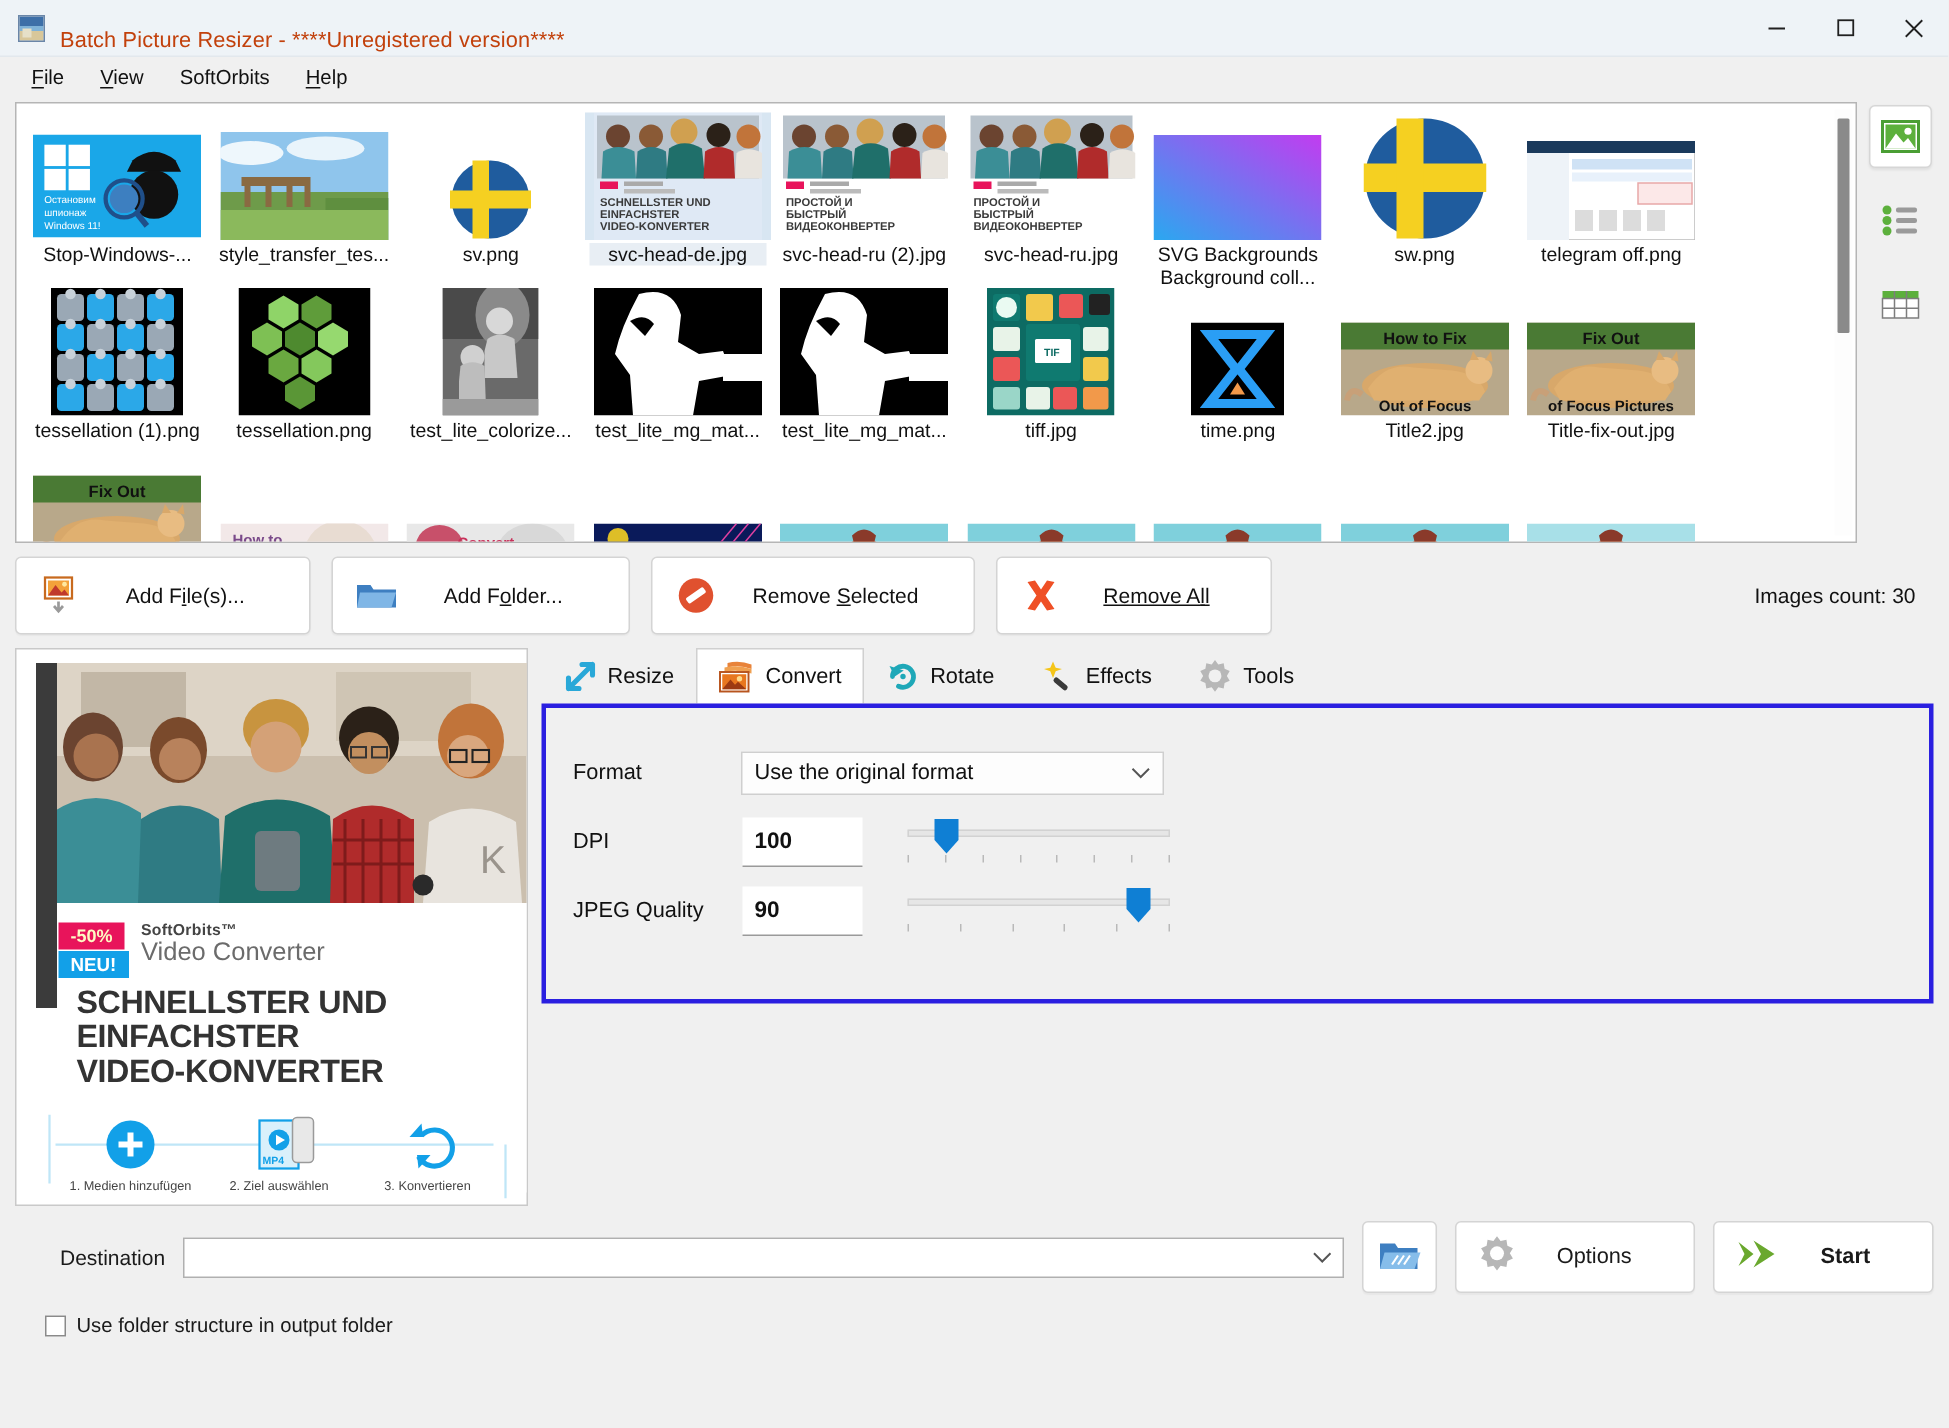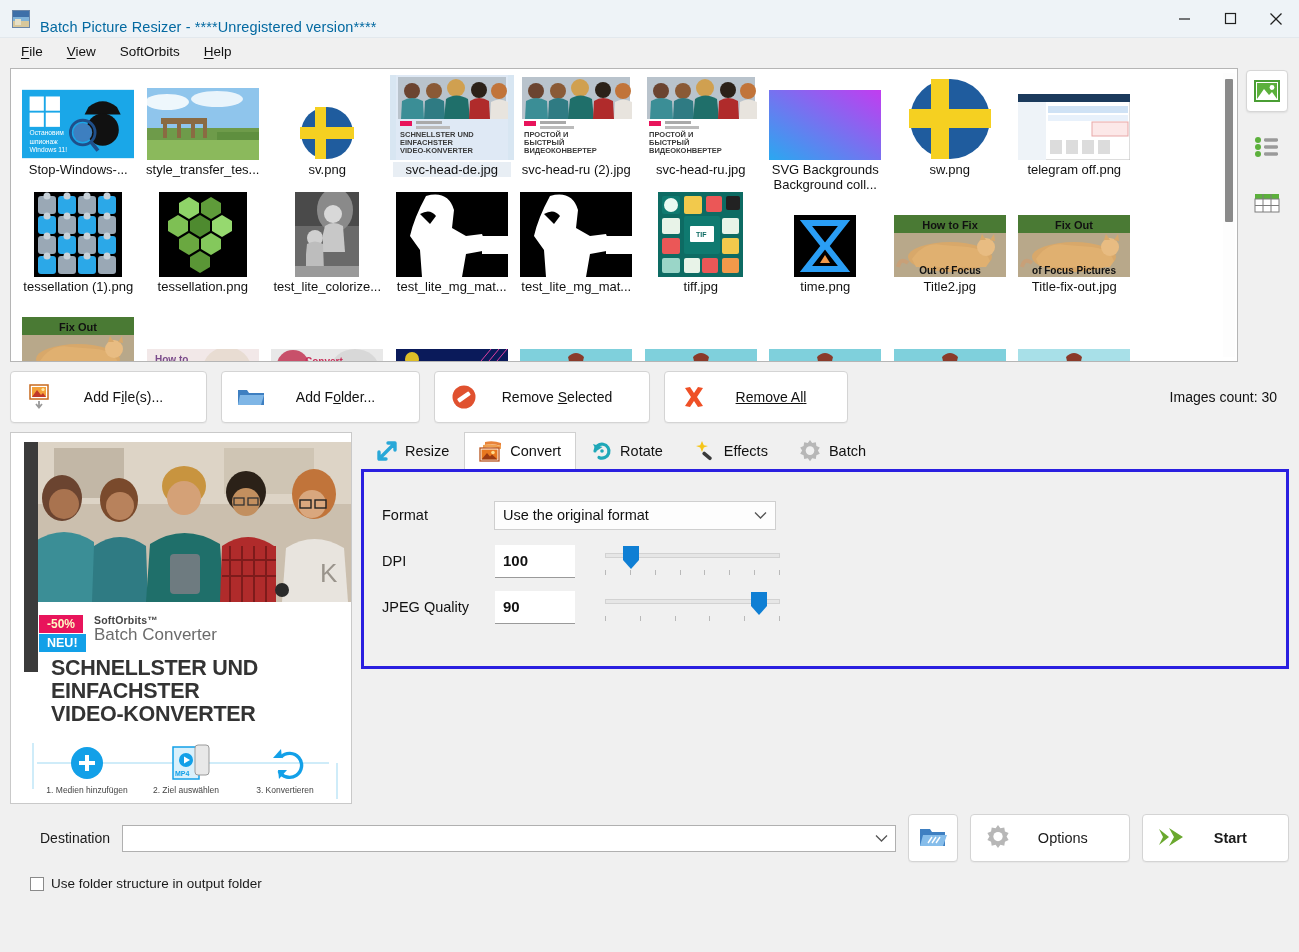--- a/index.html
+++ b/index.html
@@ -17,21 +17,21 @@
     height:38px; background:#eef3f7; display:flex; align-items:center;
     border-bottom:1px solid #e2e8ed;
   }
   .tb-icon {
     width:18px; height:18px; margin-left:12px; margin-right:10px;
     border:1px solid #6a86a8; position:relative; overflow:hidden;
     background:linear-gradient(#3d6fa8 0 40%, #7fb2d8 40% 60%, #d8c79a 60% 100%);
     flex:0 0 auto;
   }
   .tb-icon:after{content:"";position:absolute;left:2px;bottom:2px;width:6px;height:6px;background:#e6e0c8;}
-  .tb-title { font-size:14.5px; color:#0369a1; letter-spacing:.1px;margin-top:16px; }
+  .tb-title { font-size:14.5px; color:#c2410c; letter-spacing:.1px;margin-top:16px; }
   .tb-spacer { flex:1; }
   .wbtn {
     width:46px; height:38px; display:flex; align-items:center; justify-content:center;
     color:#202020;
   }
   .wbtn svg { display:block; }
 
   
   .menubar { height:26px; display:flex; align-items:center; padding-left:10px; background:#f0f0f0; gap:2px;}
   .menu-item { padding:3px 11px; font-size:13.5px; color:#111; }
@@ -780,21 +780,21 @@
           <path d="M258 160 L262 106 Q290 88 320 106 L324 160 Z" fill="#e8e4de"></path>
           <text x="296" y="140" font-family="Liberation Sans" font-size="26" fill="#9a948c">K</text>
           <circle cx="258" cy="148" r="7" fill="#2a2a2a"></circle>
         </svg>
       </div>
       <div class="pv-white"></div>
       <div class="pv-bar"></div>
       <div class="pv-badge1">-50%</div>
       <div class="pv-badge2">NEU!</div>
       <div class="pv-brand">SoftOrbits™</div>
-      <div class="pv-vc">Batch Converter</div>
+      <div class="pv-vc">Video Converter</div>
       <div class="pv-head">
         <div>SCHNELLSTER UND</div>
         <div>EINFACHSTER</div>
         <div>VIDEO-KONVERTER</div>
       </div>
       <div class="pv-steps">
         <svg width="320" height="56" viewBox="0 0 320 56" style="position:absolute;left:0;top:0;">
           <line x1="8" y1="20" x2="300" y2="20" stroke="#bfe6f7" stroke-width="1.5"></line>
           <line x1="4" y1="0" x2="4" y2="46" stroke="#bfe6f7" stroke-width="1.5"></line>
           <line x1="308" y1="20" x2="308" y2="56" stroke="#bfe6f7" stroke-width="1.5"></line>
@@ -851,21 +851,21 @@
             <path d="M9 1 L10.8 5.2 L15 6 L10.8 7.5 L9 12 L7.2 7.5 L3 6 L7.2 5.2 Z" fill="#f5c518"></path>
             <rect x="11" y="11" width="11" height="3.6" rx="1.6" fill="#3a3a3a" transform="rotate(40 11 11)"></rect>
           </svg>
           <span>Effects</span>
         </div>
         <div class="tab">
           <svg width="24" height="24" viewBox="0 0 24 24">
             <path d="M12 1 L14.2 4 L17.8 3.2 L18.4 6.9 L21.8 8.4 L19.9 11.6 L21.8 14.8 L18.4 16.3 L17.8 20 L14.2 19.2 L12 22.2 L9.8 19.2 L6.2 20 L5.6 16.3 L2.2 14.8 L4.1 11.6 L2.2 8.4 L5.6 6.9 L6.2 3.2 L9.8 4 Z" fill="#b7b7b7"></path>
             <circle cx="12" cy="11.6" r="4.3" fill="#f0f0f0"></circle>
           </svg>
-          <span>Batch</span>
+          <span>Tools</span>
         </div>
       </div>
 
       <div class="convpanel" style="border-color: rgb(42, 31, 224);">
         <div class="frow">
           <div class="flabel">Format</div>
           <div class="combo">
             <span class="cv">Use the original format</span>
             <svg width="13" height="9" viewBox="0 0 13 9">
               <path d="M1 1.5 L6.5 7 L12 1.5" fill="none" stroke="#555" stroke-width="1.3"></path>

